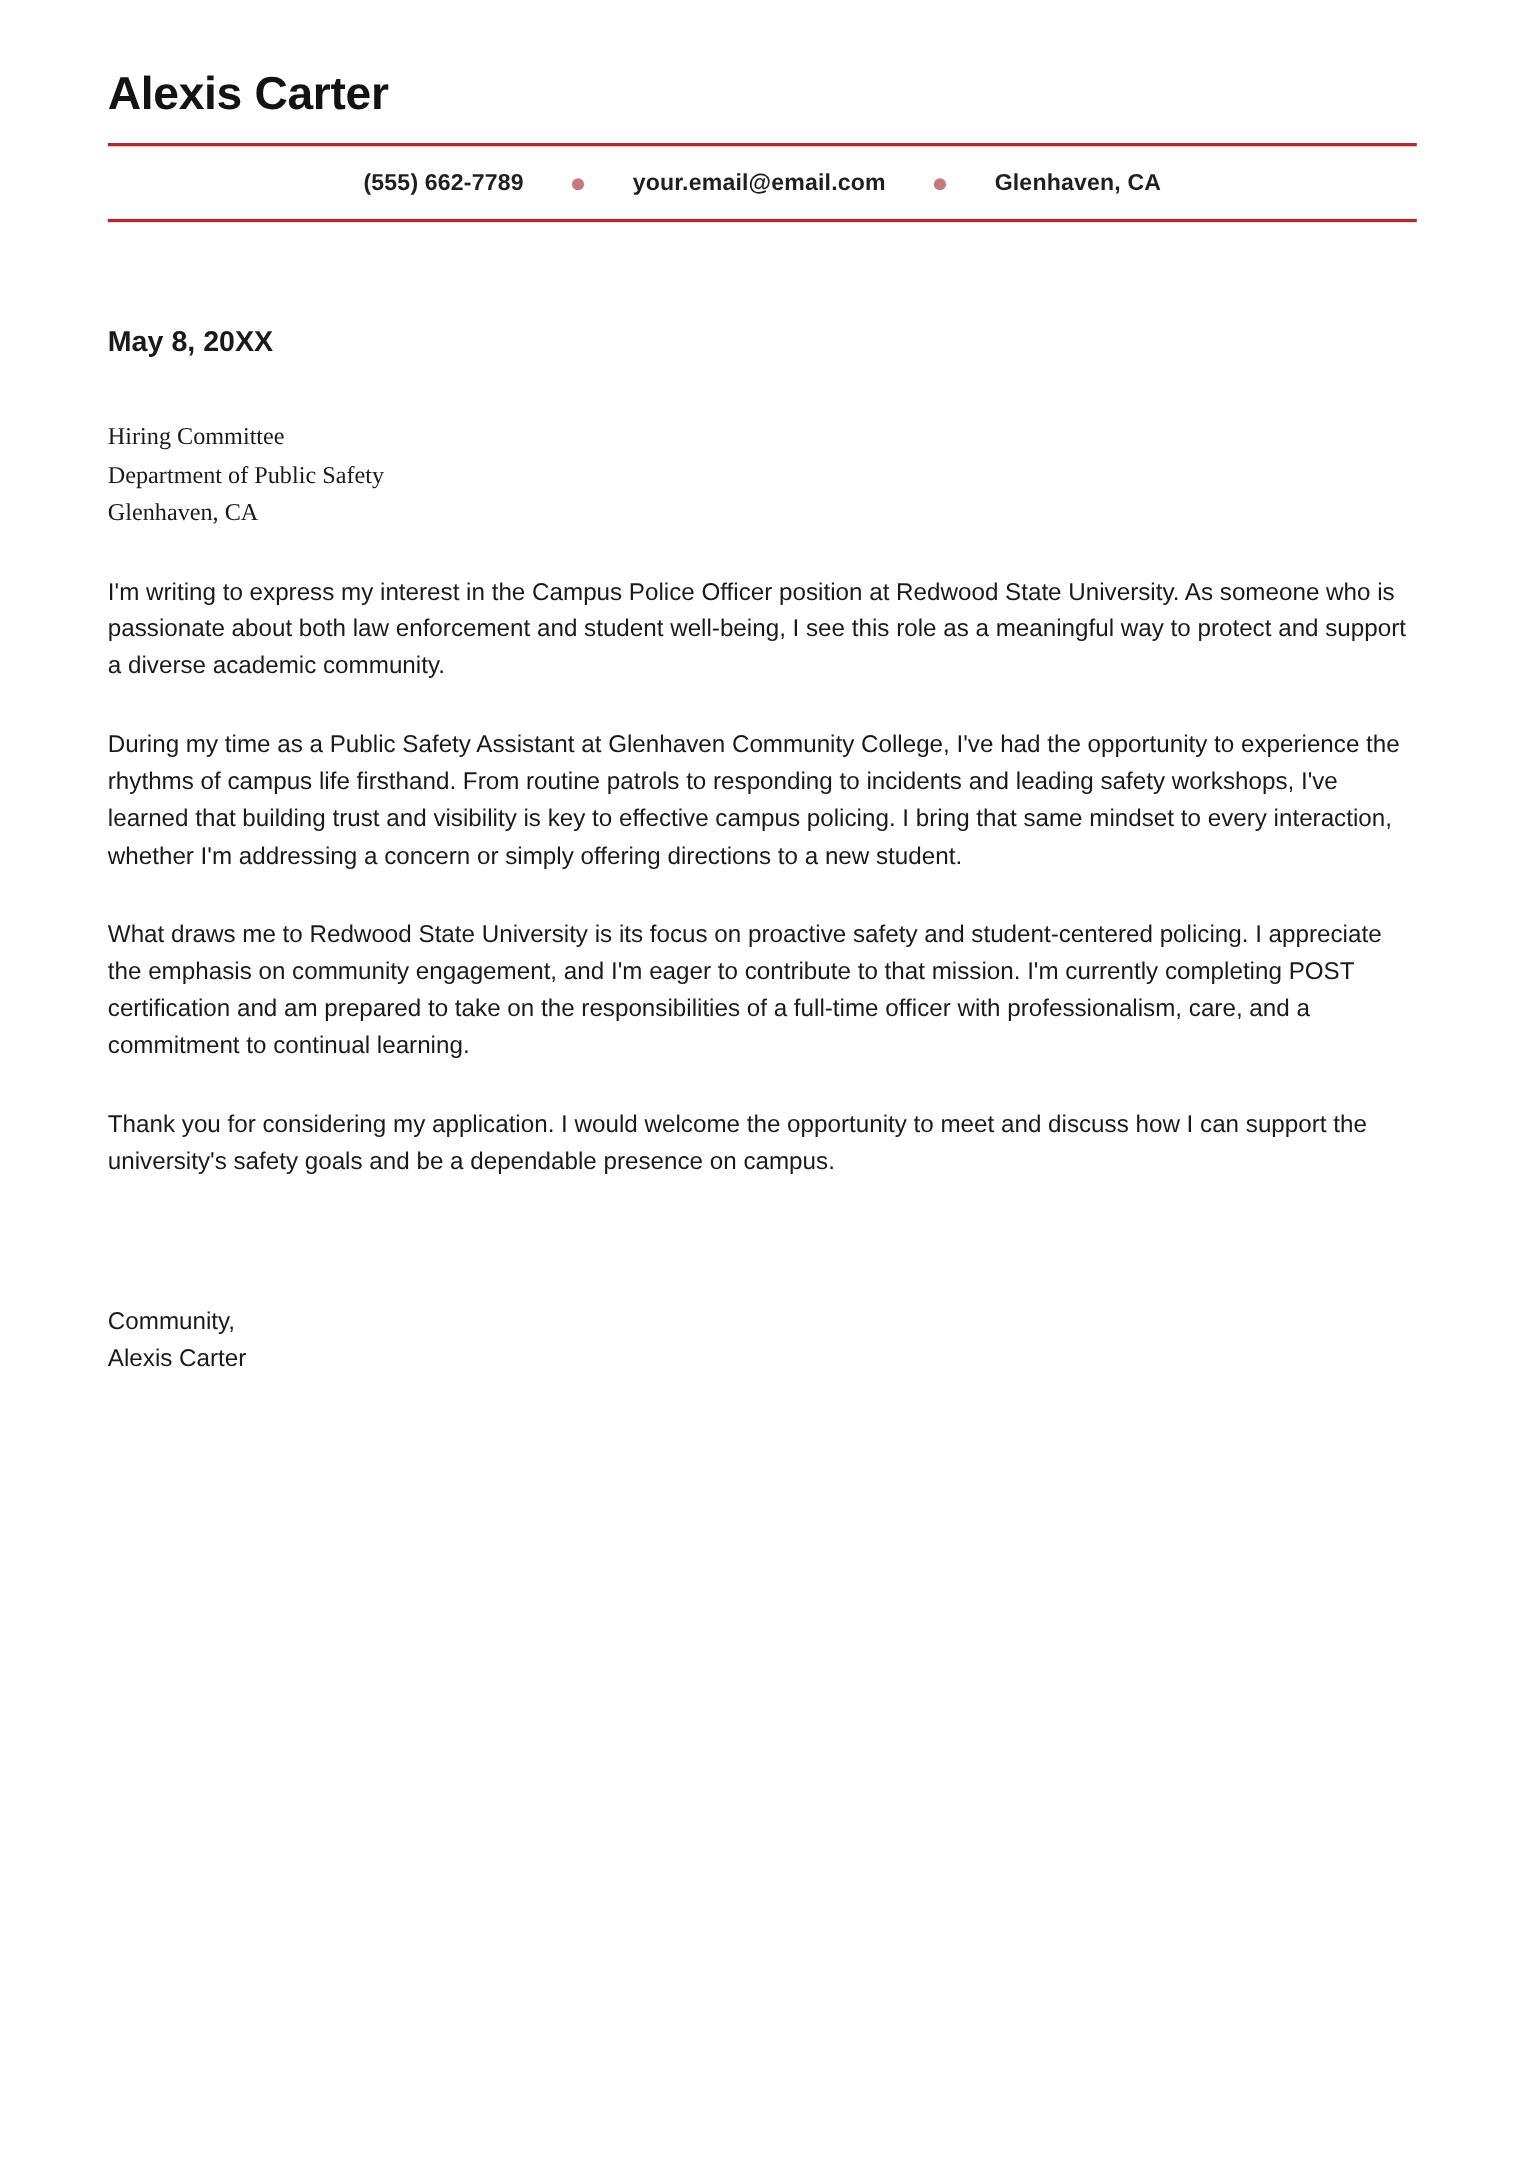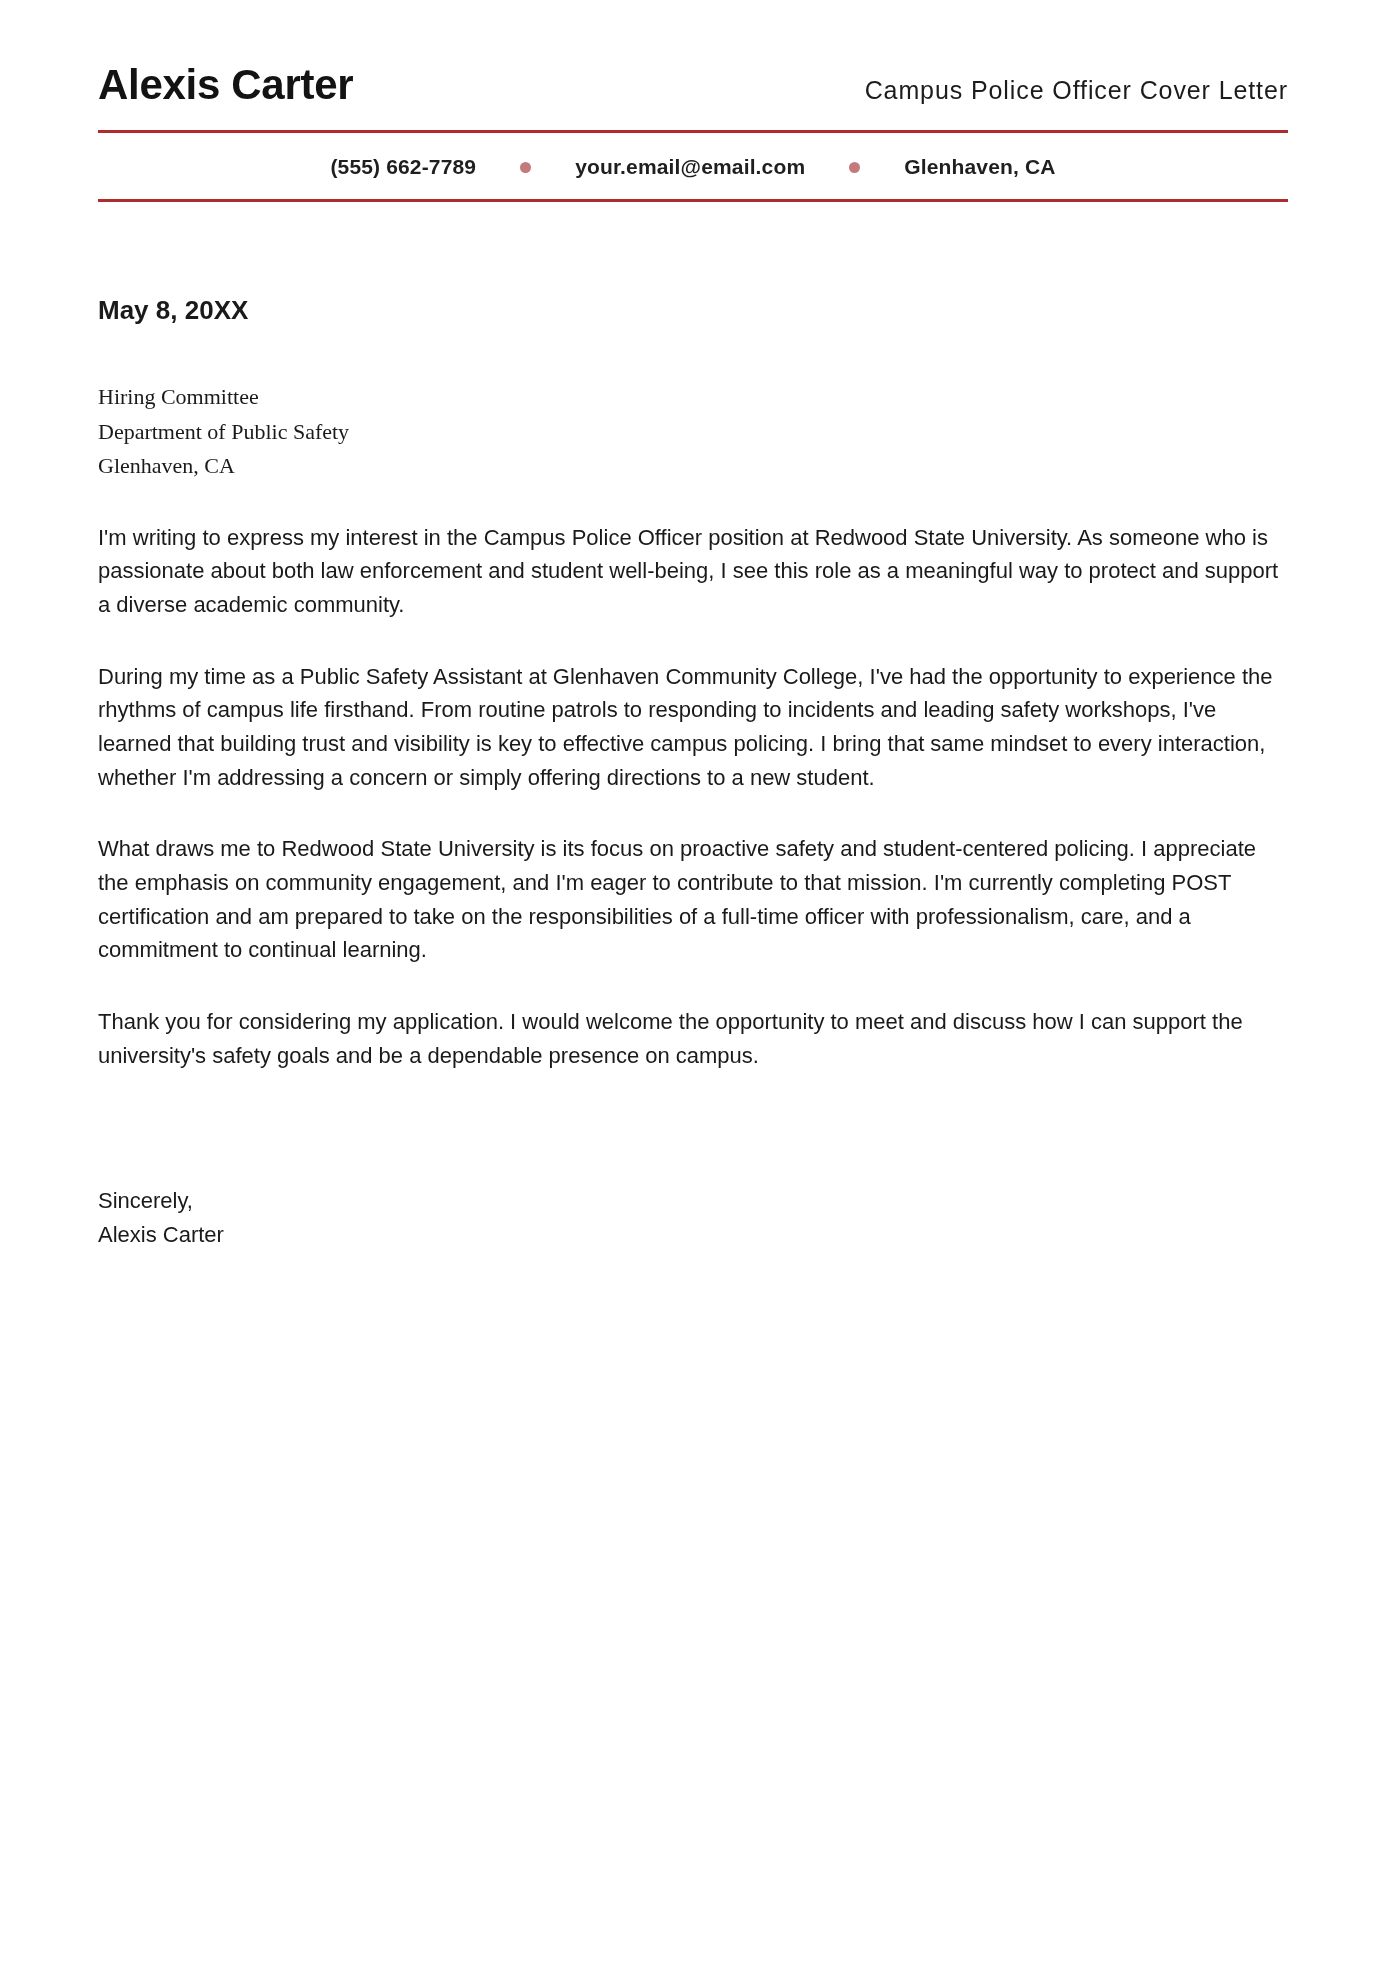--- a/index.html
+++ b/index.html
@@ -139,21 +139,20 @@
   }
 </style>
 </head>
 <body>
 
 <div class="page">
   <div class="sheet">
 
     <div class="header-row">
       <div class="candidate-name">Alexis Carter</div>
-      <div class="doc-title">Campus Police Officer Cover Letter</div>
     </div>
 
     <div class="rule"></div>
 
     <div class="contact-bar">
       <span class="contact-item">(555) 662-7789</span>
       <span class="contact-sep"></span>
       <span class="contact-item">your.email@email.com</span>
       <span class="contact-sep"></span>
       <span class="contact-item">Glenhaven, CA</span>
@@ -171,19 +170,19 @@
         <div class="address-line">Glenhaven, CA</div>
       </div>
 
 
       <p class="body-par">I'm writing to express my interest in the Campus Police Officer position at Redwood State University. As someone who is passionate about both law enforcement and student well-being, I see this role as a meaningful way to protect and support a diverse academic community.</p>
       <p class="body-par">During my time as a Public Safety Assistant at Glenhaven Community College, I've had the opportunity to experience the rhythms of campus life firsthand. From routine patrols to responding to incidents and leading safety workshops, I've learned that building trust and visibility is key to effective campus policing. I bring that same mindset to every interaction, whether I'm addressing a concern or simply offering directions to a new student.</p>
       <p class="body-par">What draws me to Redwood State University is its focus on proactive safety and student-centered policing. I appreciate the emphasis on community engagement, and I'm eager to contribute to that mission. I'm currently completing POST certification and am prepared to take on the responsibilities of a full-time officer with professionalism, care, and a commitment to continual learning.</p>
       <p class="body-par">Thank you for considering my application. I would welcome the opportunity to meet and discuss how I can support the university's safety goals and be a dependable presence on campus.</p>
 
       <div class="closing-block">
-        <div class="closing-line">Sincerely,</div>
+        <div class="closing-line">Community,</div>
         <div class="closing-line">Alexis Carter</div>
       </div>
 
     </div>
   </div>
 </div>
 
 </body></html>

